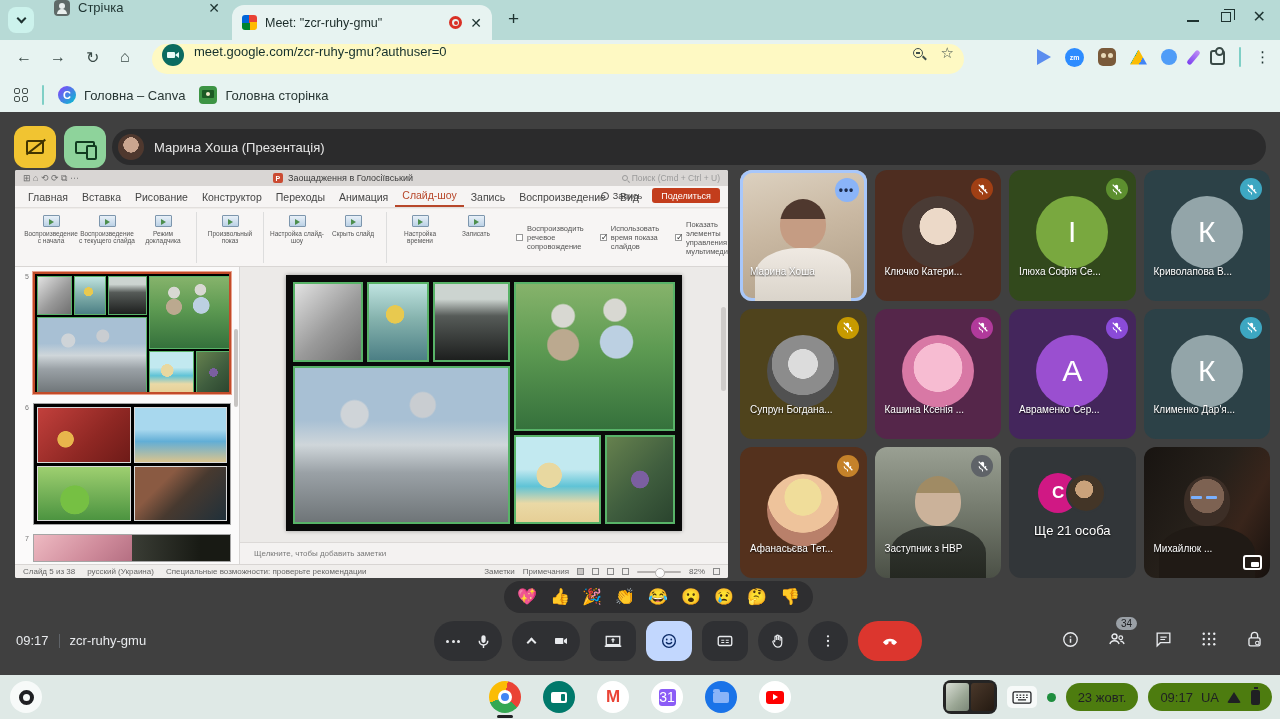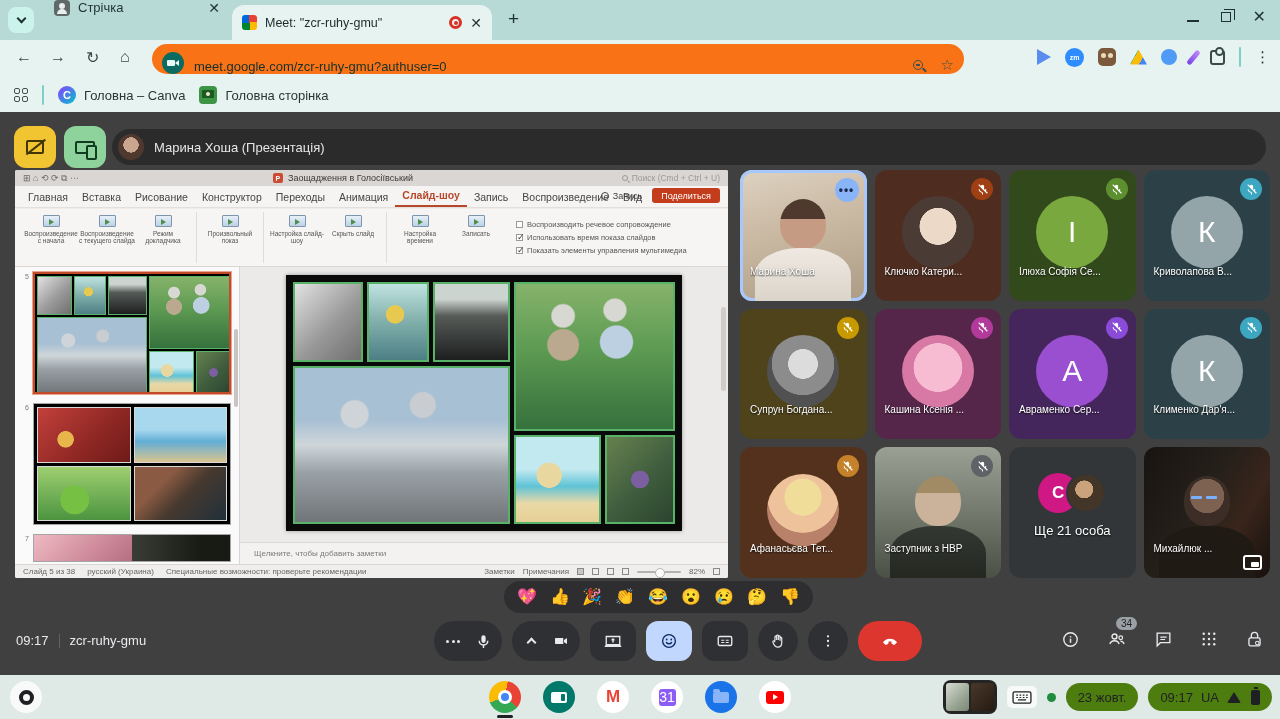--- a/index.html
+++ b/index.html
@@ -22,21 +22,21 @@
   .recdot::after{content:"";position:absolute;left:1.5px;top:1.5px;width:4px;height:4px;border-radius:50%;background:#d93025}
   .newtab{position:absolute;left:508px;top:8px;font-size:19px;color:#1e3331}
   #winctl{position:absolute;right:14px;top:11px;display:flex;gap:22px;align-items:center}
   .wmin{width:12px;height:2px;background:#1e3331;margin-top:8px}
   .wrest{width:10px;height:10px;border:1.7px solid #1e3331;position:relative}
   .wrest::before{content:"";position:absolute;left:2px;top:-4px;width:10px;height:10px;border-top:1.7px solid #1e3331;border-right:1.7px solid #1e3331}
   .wclose{font-size:16px;color:#1e3331;line-height:12px}
 
   #toolbar{position:absolute;left:0;top:40px;right:0;height:38px;background:#e7f3f1}
   .navic{position:absolute;top:8px;font-size:16px;color:#3a4a47}
-  #urlpill{position:absolute;left:152px;top:4px;width:812px;height:30px;background:#f97316;border-radius:15px;display:flex;align-items:flex-end;gap:10px;padding:0 10px}
+  #urlpill{position:absolute;left:152px;top:4px;width:812px;height:30px;background:#fef9c3;border-radius:15px;display:flex;align-items:flex-start;gap:10px;padding:0 10px}
   .meetbadge{width:22px;height:22px;border-radius:50%;background:#0b6b60;position:relative;flex:none}
   .meetbadge::before{content:"";position:absolute;left:5px;top:8px;width:8px;height:6px;border-radius:1px;background:#eafaf7}
   .meetbadge::after{content:"";position:absolute;left:13px;top:8px;border-top:3px solid transparent;border-bottom:3px solid transparent;border-right:4px solid #eafaf7}
   .url{font-size:13px;color:#14302c}
   .pillright{margin-left:auto;display:flex;gap:18px;align-items:center}
   .zoomout{width:10px;height:10px;border:1.8px solid #3f4f4c;border-radius:50%;position:relative}
   .zoomout::before{content:"";position:absolute;left:2px;top:3.3px;width:4px;height:1.6px;background:#3f4f4c}
   .zoomout::after{content:"";position:absolute;left:8px;top:8px;width:5px;height:1.8px;background:#3f4f4c;transform:rotate(45deg)}
   .star{font-size:15px;color:#3f4f4c}
   #extrow{position:absolute;right:10px;top:7px;display:flex;gap:14px;align-items:center}
@@ -77,31 +77,31 @@
   #stage{position:absolute;left:15px;top:58px;width:713px;height:408px;background:#efece9;overflow:hidden;border-radius:2px}
   .ttl{height:16px;background:#d9d6d4;display:flex;align-items:center;padding:0 8px;font-size:9px;color:#6a6a6a}
   .ttl-icons{display:flex;gap:9px;font-size:9px}
   .ttl-title{position:absolute;left:46%;transform:translateX(-50%);display:flex;align-items:center;gap:5px;font-size:9px;color:#3a3a3a}
   .ppticon{width:10px;height:10px;border-radius:2px;background:#cb4b32;color:#fff;font-size:7px;font-weight:bold;display:flex;align-items:center;justify-content:center}
   .ttl-search{margin-left:auto;display:flex;align-items:center;gap:4px;color:#9a9a9a;font-size:8.5px}
   .minimag{width:6px;height:6px;border:1.3px solid #9a9a9a;border-radius:50%;position:relative}
   .minimag::after{content:"";position:absolute;left:4.5px;top:4.5px;width:3px;height:1.3px;background:#9a9a9a;transform:rotate(45deg)}
   .mtabs{height:22px;background:#f6f4f3;display:flex;align-items:flex-end;padding:0 6px;border-bottom:1px solid #e2dfdd}
   .mtab{font-size:10.5px;color:#454545;padding:3px 7px 4px}
-  .mtab.active{color:#b7472a;font-weight:bold;border-bottom:2px solid #b7472a}
+  .mtab.active{color:#b7472a;font-weight:normal;border-bottom:2px solid #b7472a}
   .mtabs-right{margin-left:auto;display:flex;align-items:center;gap:10px;padding-bottom:3px}
   .recbtn{display:flex;align-items:center;gap:4px;font-size:9px;color:#444}
   .reccirc{width:8px;height:8px;border:1.6px solid #444;border-radius:50%}
   .sharebtn{background:#c33d1c;color:#fff;font-size:9px;padding:2.5px 9px;border-radius:3px}
   .ribbon{height:58px;background:#f7f5f4;border-bottom:1px solid #d9d6d4;display:flex;padding:3px 8px;align-items:stretch}
   .rbtn{width:56px;display:flex;flex-direction:column;align-items:center;gap:3px;padding-top:3px;font-size:6.5px;line-height:1.15;color:#555;text-align:center}
   .rbtn.sep{border-left:1px solid #ddd;margin-left:5px;padding-left:5px;width:62px}
   .ricon{width:17px;height:12px;border:1px solid #7d96ad;border-radius:1px;background:linear-gradient(#e8f0f8,#bcd2e6);position:relative;flex:none}
   .ricon::after{content:"";position:absolute;left:5px;top:2.5px;border-top:3px solid transparent;border-bottom:3px solid transparent;border-left:5px solid #4d8f4e}
-  .ropts{display:flex;flex-direction:column;justify-content:center;gap:4px;margin-left:12px;font-size:7.5px;color:#555}
+  .ropts{display:flex;justify-content:center;gap:16px;margin-left:12px;font-size:7.5px;color:#555}
   .opt{display:flex;align-items:center;gap:4px}
   .optbox{width:7px;height:7px;border:1px solid #999;background:#fff;position:relative;flex:none}
   .opt.checked .optbox::after{content:"✓";position:absolute;left:0;top:-3px;font-size:9px;color:#3f3f3f}
   .pptbody{position:absolute;left:0;right:0;top:97px;bottom:14px;display:flex}
   .thumbs{width:225px;background:#fbfafa;border-right:1px solid #d8d6d5;position:relative;padding:5px 8px 0 4px;overflow:hidden}
   .thumbrow{display:flex;gap:4px;margin-bottom:9px}
   .tnum{width:10px;font-size:7px;color:#777;text-align:right;padding-top:1px}
   .thumb{flex:1;height:122px;background:#000;border:1px solid #a5a5a5;position:relative;overflow:hidden}
   .thumb.sel{border:2px solid #c24b29;box-shadow:0 0 0 1px #e9a28f}
   .thumb.cut{height:28px}

